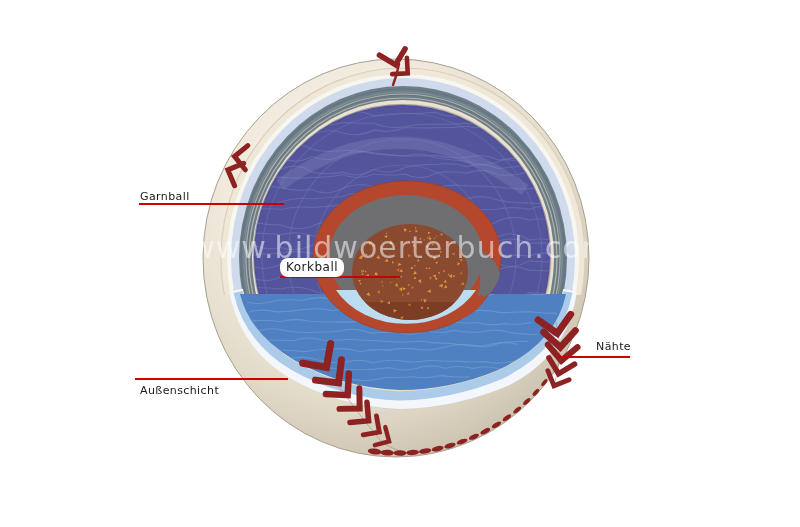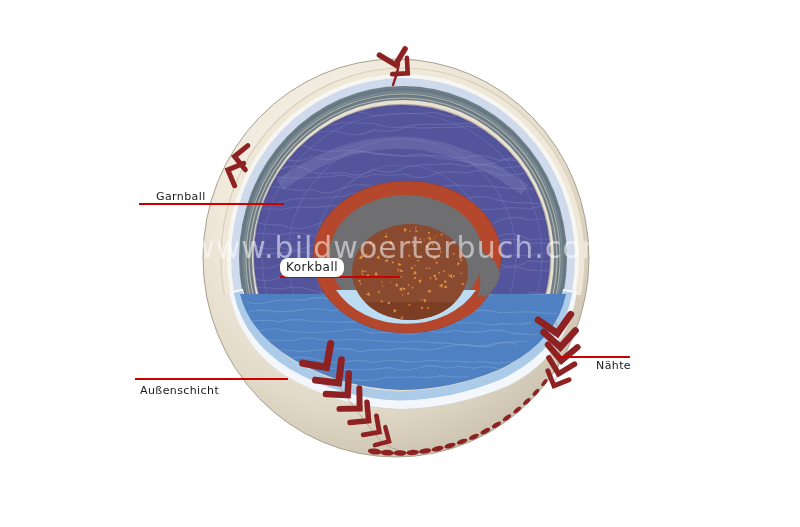--- a/index.html
+++ b/index.html
@@ -259,23 +259,23 @@
           <ellipse cx="0" cy="0" rx="4.6" ry="2.0" transform="translate(526.8,401.5) rotate(136.7)" fill="var(--c-stitch-red)"></ellipse>
           <ellipse cx="0" cy="0" rx="4.4" ry="1.9" transform="translate(535.9,392.4) rotate(132.9)" fill="var(--c-stitch-red)"></ellipse>
           <ellipse cx="0" cy="0" rx="4.2" ry="1.8" transform="translate(544.3,382.6) rotate(129.1)" fill="var(--c-stitch-red)"></ellipse>
         </g>
     </g>
 
     <text x="401" y="258" text-anchor="middle" font-size="30" class="wm" fill="var(--c-watermark)" fill-opacity="0.53">www.bildwoerterbuch.com</text>
   </svg>
 
   <div class="leader" style="left:139px;top:203px;width:145px;"></div>
-  <div class="lbl" style="left:156px;top:190px;">Garnball</div>
+  <div class="lbl" style="left:140px;top:190px;">Garnball</div>
 
   <div class="leader" style="left:280px;top:276px;width:120px;"></div>
   <div class="lbl-box" style="left:280px;top:258px;">Korkball</div>
 
   <div class="leader" style="left:558px;top:356px;width:72px;"></div>
-  <div class="lbl" style="left:596px;top:359px;">Nähte</div>
+  <div class="lbl" style="left:596px;top:340px;">Nähte</div>
 
   <div class="leader" style="left:135px;top:378px;width:153px;"></div>
   <div class="lbl" style="left:140px;top:384px;">Außenschicht</div>
 </div>
 
 </body></html>

